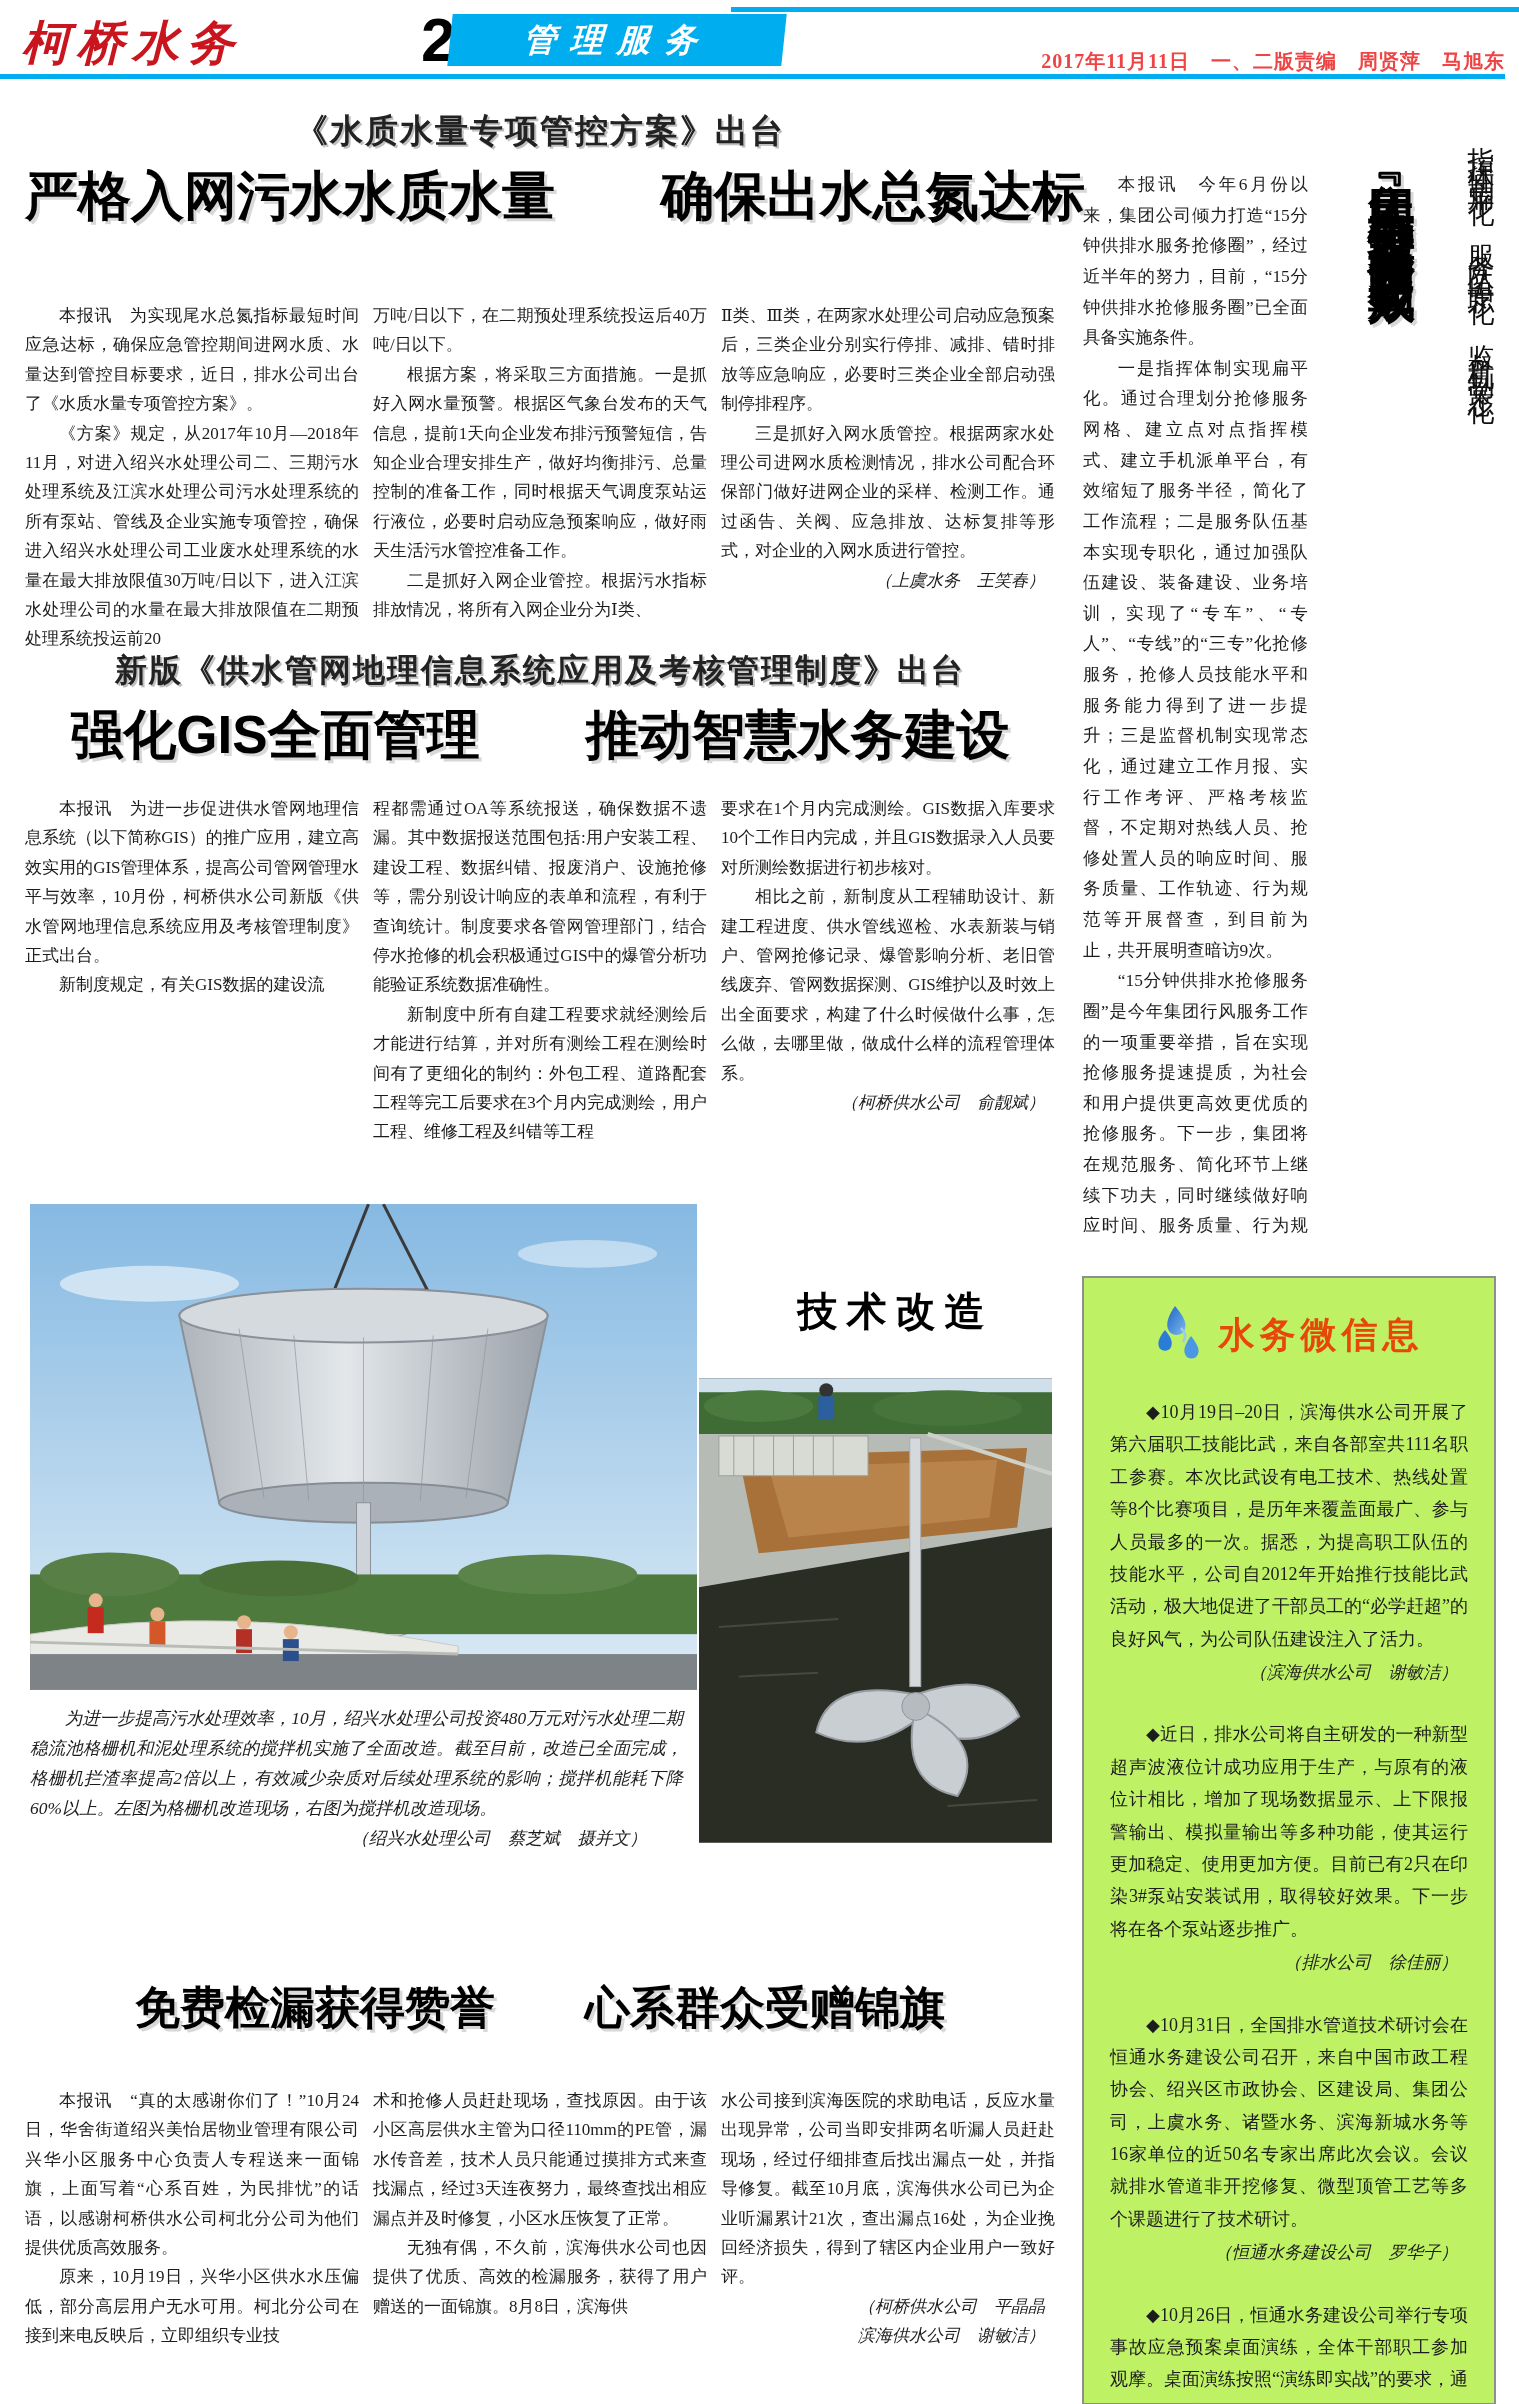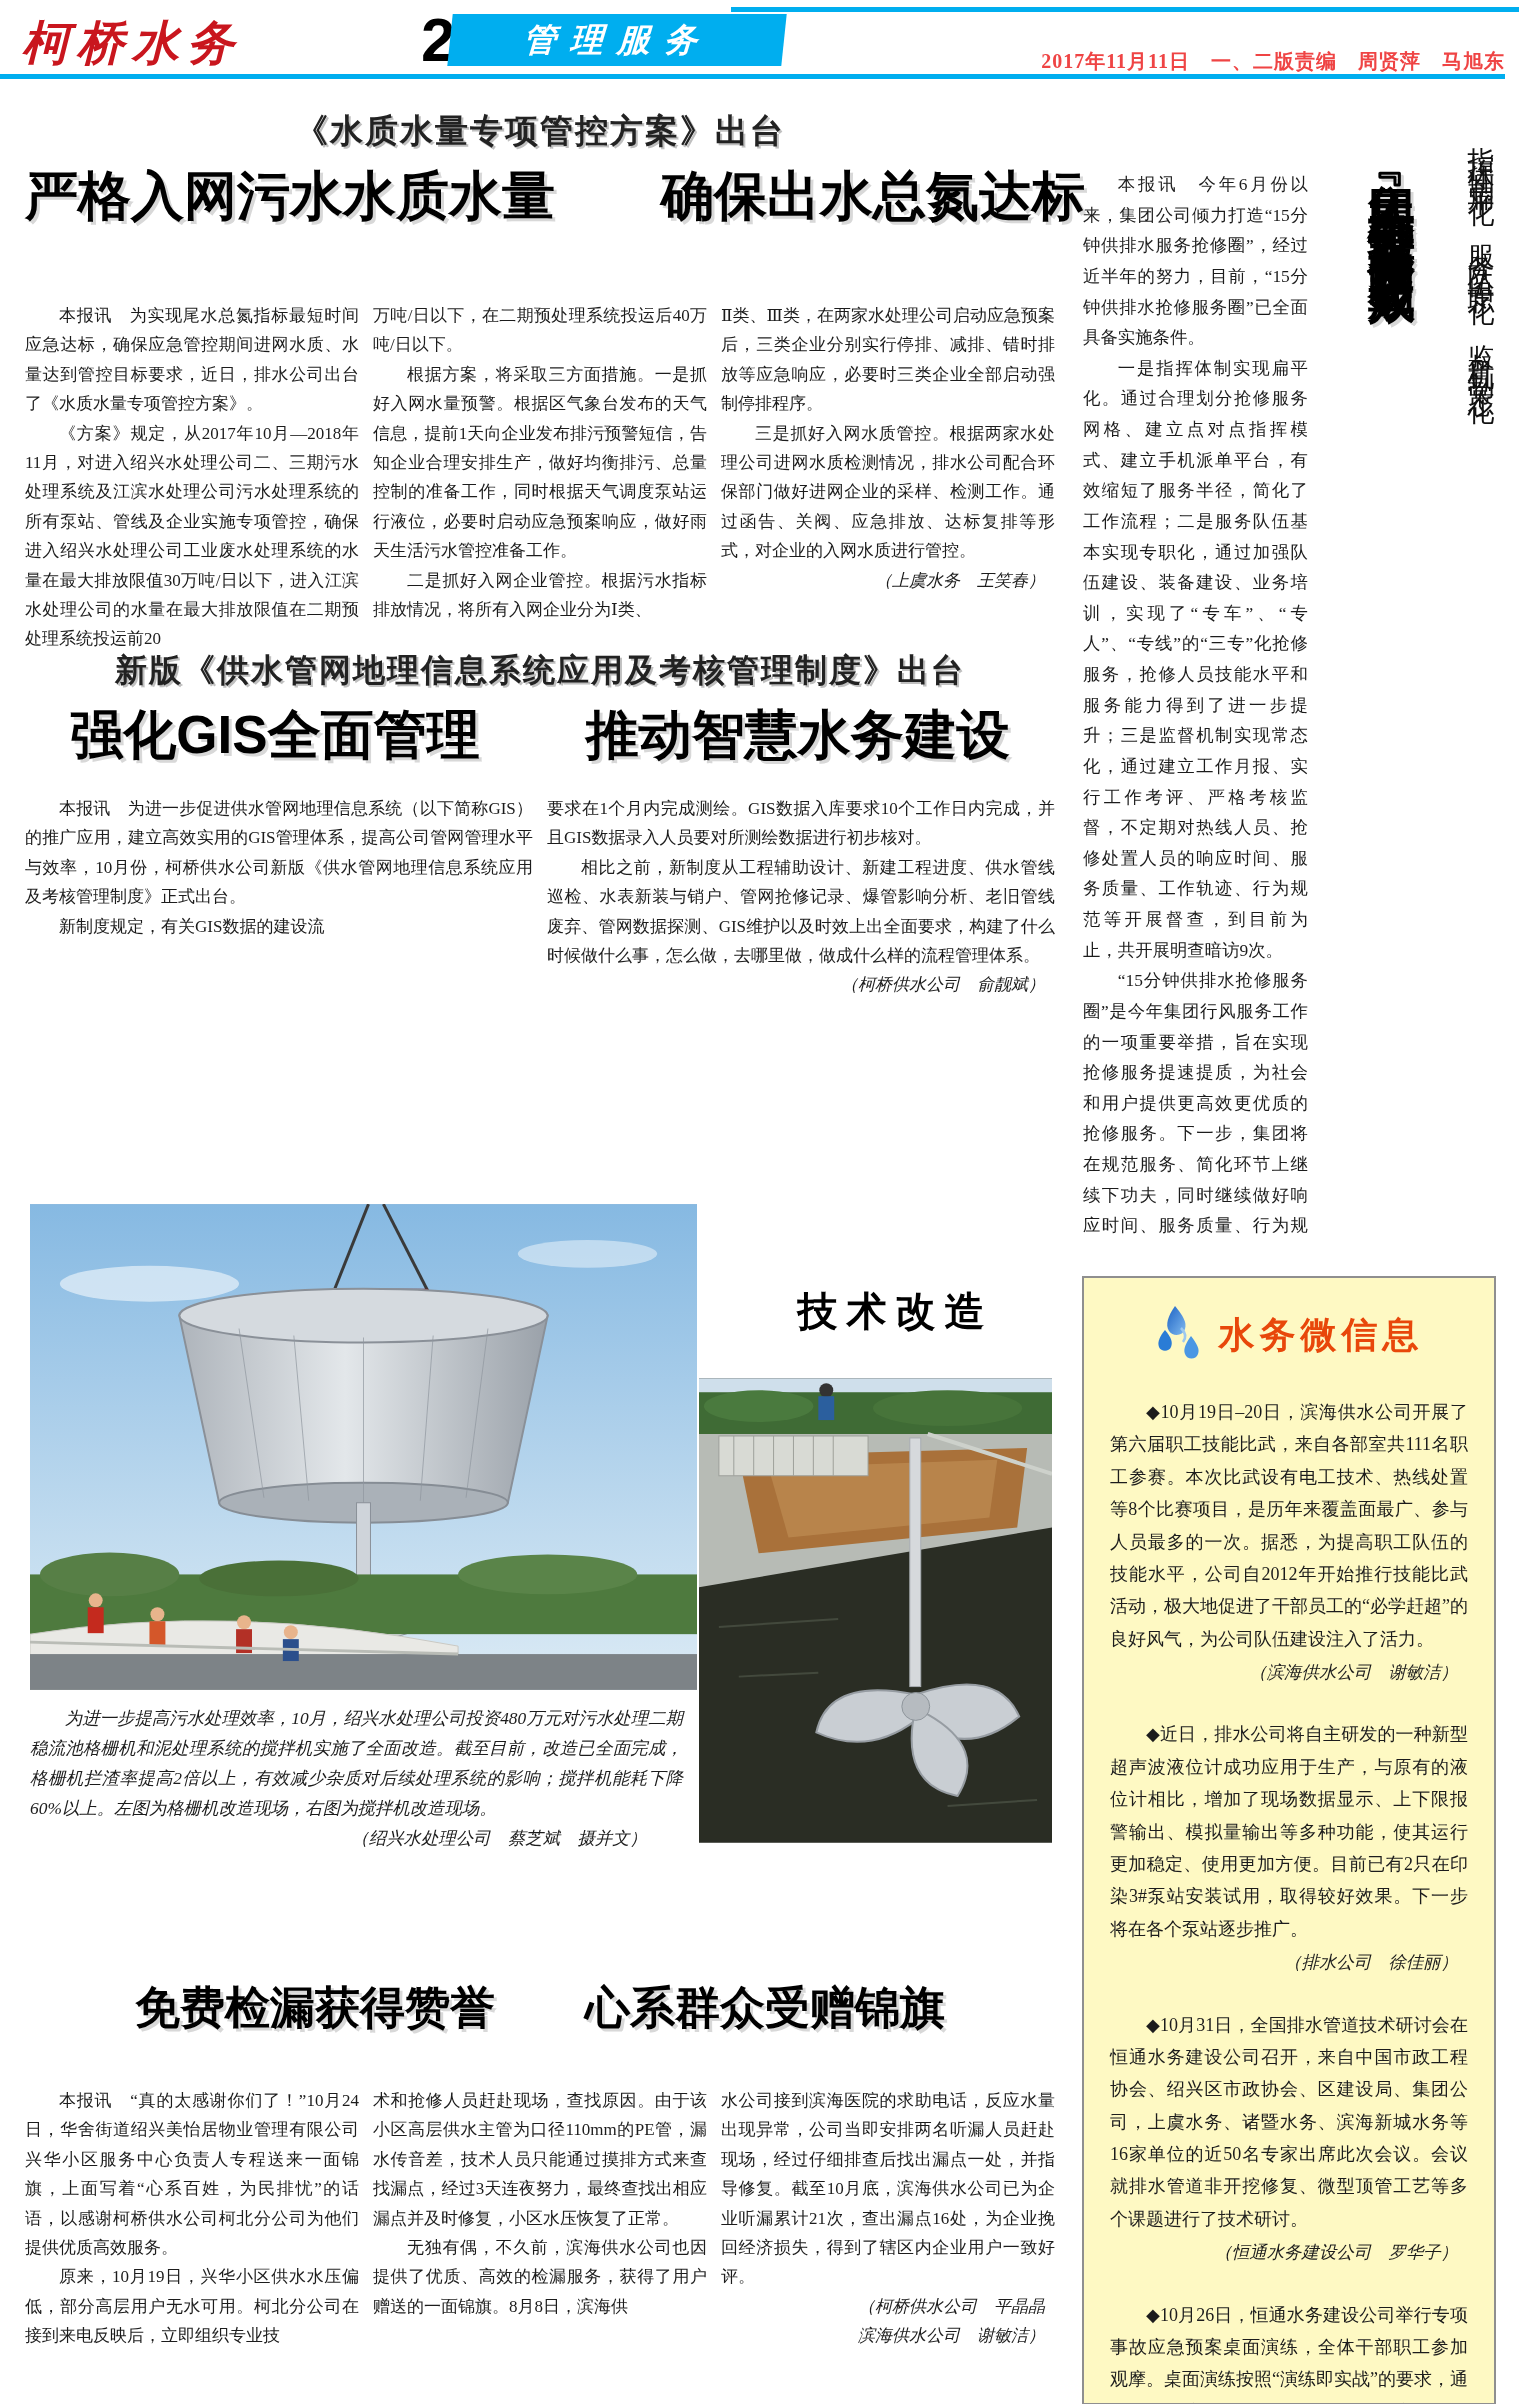--- a/index.html
+++ b/index.html
@@ -82,21 +82,21 @@
   }
   .caption {
     position:absolute; left:30px; top:1703px; width:653px;
     font-size:17.4px; line-height:1.73; font-style:italic; text-align:justify;
   }
   .caption .cap-text { text-indent:2em; }
   .caption .byline { padding-right:36px; }
   
   .sidebar {
     position:absolute; left:1082px; top:1276px; width:414px; height:1129px;
-    border:2px solid #8f8f8f; background:#fef9c3; padding:0 26px; overflow:hidden;
+    border:2px solid #8f8f8f; background:#bef264; padding:0 26px; overflow:hidden;
   }
   .sb-head { margin-top:26px; display:flex; align-items:center; justify-content:center; gap:12px; }
   .sb-title {
     color:#e8470a; font-size:36px; font-weight:bold; letter-spacing:5px;
     font-family:"Liberation Serif","DejaVu Serif",serif;
   }
   .sb-item { margin-top:30px; font-size:18px; line-height:1.8; text-align:justify; }
   .sb-item .sb-text { text-indent:2em; }
   .sb-item .byline { font-size:17.4px; margin-top:2px; }
 </style>
@@ -144,20 +144,26 @@
   </div>
 
   <div>
     <div class="kicker" style="left:25px; top:649px; width:1030px; font-size:32px;">新版《供水管网地理信息系统应用及考核管理制度》出台</div>
     <div class="headline" style="left:25px; top:700px; width:1030px; font-size:53px;">强化GIS全面管理　　推动智慧水务建设</div>
     <div class="cols" style="left:25px; top:794px; width:1030px; height:398px;">
       <div class="col">
         <p class="para"><b class="lead-label">本报讯</b><span>　为进一步促进供水管网地理信息系统（以下简称GIS）的推广应用，建立高效实用的GIS管理体系，提高公司管网管理水平与效率，10月份，柯桥供水公司新版《供水管网地理信息系统应用及考核管理制度》正式出台。</span></p>
         <div>
             <p class="para">新制度规定，有关GIS数据的建设流</p>
+          </div>
+      </div>
+      <div class="col">
+        <p class="cont">程都需通过OA等系统报送，确保数据不遗漏。其中数据报送范围包括:用户安装工程、建设工程、数据纠错、报废消户、设施抢修等，需分别设计响应的表单和流程，有利于查询统计。制度要求各管网管理部门，结合停水抢修的机会积极通过GIS中的爆管分析功能验证系统数据准确性。</p>
+        <div>
+            <p class="para">新制度中所有自建工程要求就经测绘后才能进行结算，并对所有测绘工程在测绘时间有了更细化的制约：外包工程、道路配套工程等完工后要求在3个月内完成测绘，用户工程、维修工程及纠错等工程</p>
           </div>
       </div>
       <div class="col">
         <p class="cont">要求在1个月内完成测绘。GIS数据入库要求10个工作日内完成，并且GIS数据录入人员要对所测绘数据进行初步核对。</p>
         <div>
             <p class="para">相比之前，新制度从工程辅助设计、新建工程进度、供水管线巡检、水表新装与销户、管网抢修记录、爆管影响分析、老旧管线废弃、管网数据探测、GIS维护以及时效上出全面要求，构建了什么时候做什么事，怎么做，去哪里做，做成什么样的流程管理体系。</p>
           </div>
         <p class="byline">（柯桥供水公司　俞靓斌）</p>
       </div>
     </div>

